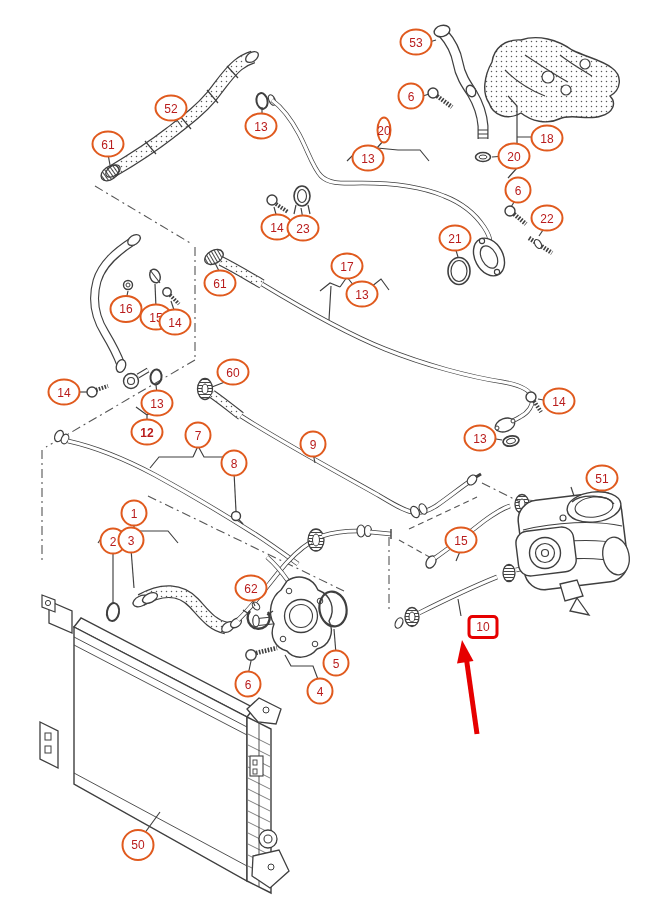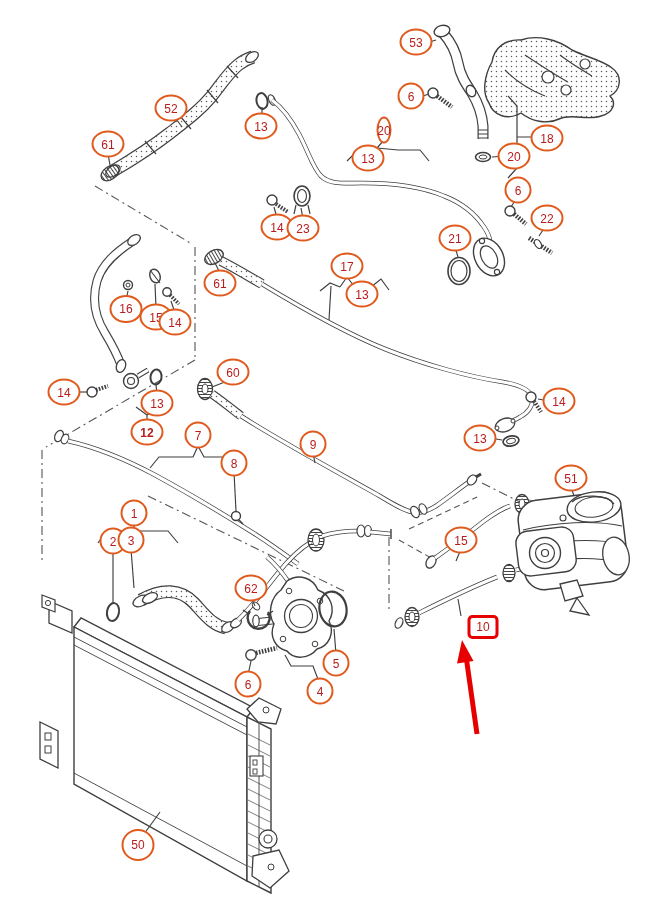--- a/index.html
+++ b/index.html
@@ -327,21 +327,21 @@
       <div class="callout" style="left: 175px; top: 322px; width: 33px; height: 27px;">14</div>
       <div class="callout" style="left: 233px; top: 372px; width: 33px; height: 27px;">60</div>
       <div class="callout" style="left: 64px; top: 392px; width: 33px; height: 27px;">14</div>
       <div class="callout" style="left: 157px; top: 403px; width: 33px; height: 27px;">13</div>
       <div class="callout" style="left: 147px; top: 432px; width: 33px; height: 27px; font-weight: bold;">12</div>
       <div class="callout" style="left: 198px; top: 435px; width: 27px; height: 27px;">7</div>
       <div class="callout" style="left: 234px; top: 463px; width: 27px; height: 27px;">8</div>
       <div class="callout" style="left: 313px; top: 444px; width: 27px; height: 27px;">9</div>
       <div class="callout" style="left: 559px; top: 401px; width: 33px; height: 27px;">14</div>
       <div class="callout" style="left: 480px; top: 438px; width: 33px; height: 27px;">13</div>
-      <div class="callout" style="left: 571px; top: 478px; width: 33px; height: 27px;">51</div>
+      <div class="callout" style="left: 602px; top: 478px; width: 33px; height: 27px;">51</div>
       <div class="callout" style="left: 461px; top: 540px; width: 33px; height: 27px;">15</div>
       <div class="callout" style="left: 134px; top: 513px; width: 27px; height: 27px;">1</div>
       <div class="callout" style="left: 113px; top: 541px; width: 27px; height: 27px;">2</div>
       <div class="callout" style="left: 131px; top: 540px; width: 27px; height: 27px;">3</div>
       <div class="callout" style="left: 251px; top: 588px; width: 33px; height: 27px;">62</div>
       <div class="callout" style="left: 336px; top: 663px; width: 27px; height: 27px;">5</div>
       <div class="callout" style="left: 320px; top: 691px; width: 27px; height: 27px;">4</div>
       <div class="callout" style="left: 248px; top: 684px; width: 27px; height: 27px;">6</div>
       <div class="callout" style="left: 138px; top: 845px; width: 33px; height: 32px;">50</div>
       <div class="callout hl" style="left: 461px; top: 627px; width: 31px; height: 24px;">10</div>

